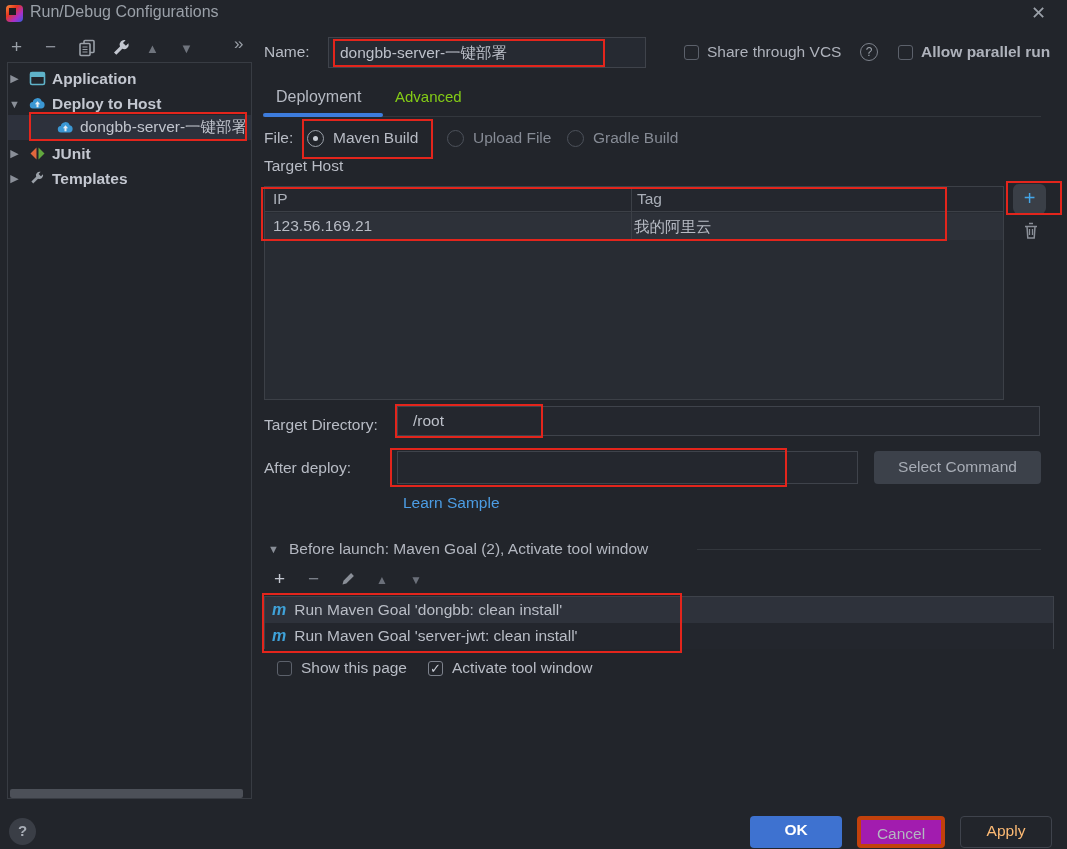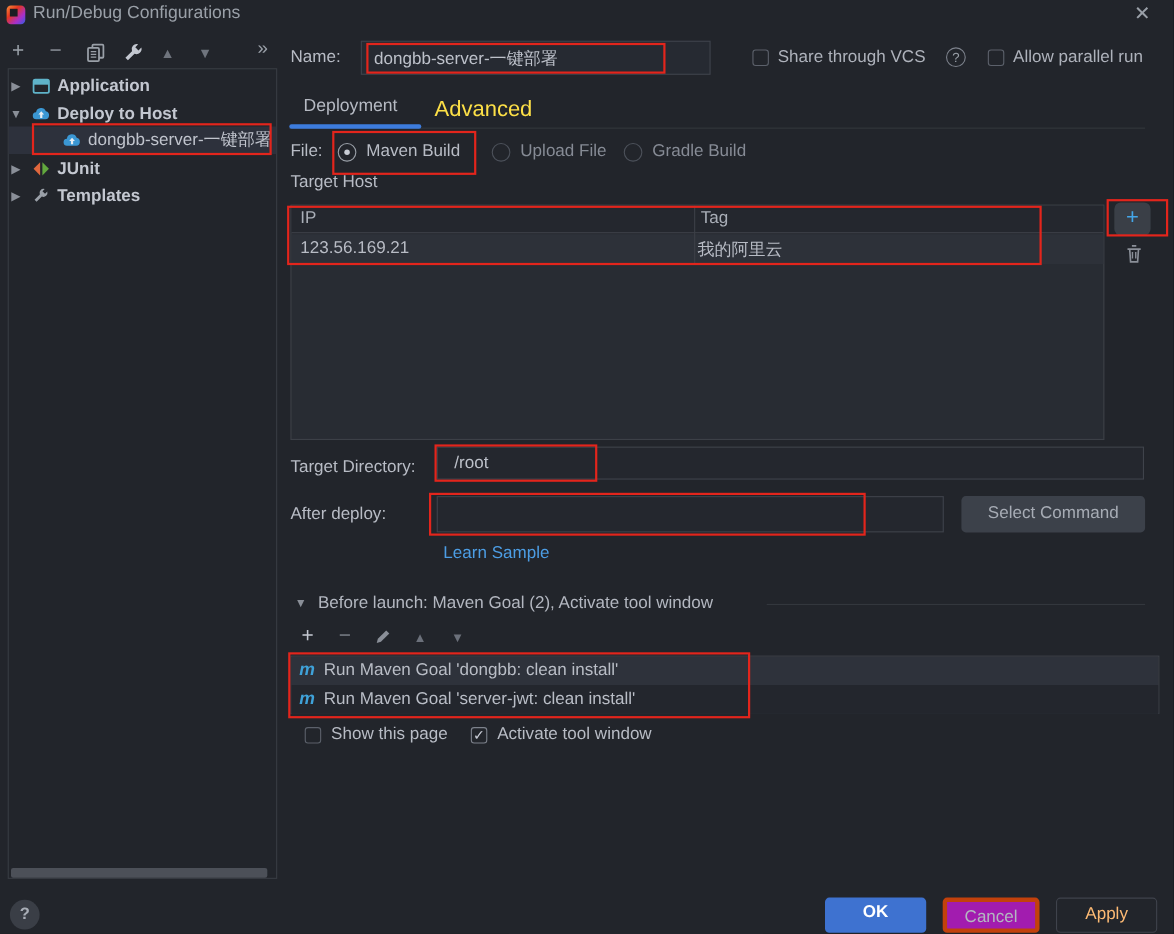--- a/index.html
+++ b/index.html
@@ -60,24 +60,24 @@
   .name-field { left:328px; top:37px; width:318px; height:31px; background:#262a32; border:1px solid #3f434b; }
   .name-value { left:340px; top:43px; color:#bdc1ca; }
 
   .cb { position:absolute; width:15px; height:15px; border:1.5px solid #5c616b; border-radius:3px; background:transparent; }
   .cb.checked { border-color:#7d828c; color:#c9cdd6; font-size:13px; text-align:center; line-height:13px; }
   .vcs-cb { left:684px; top:45px; }
   .vcs-label { left:707px; top:43px; color:#aeb2bb; }
   .vcs-help { left:860px; top:43px; width:18px; height:18px; border:1.4px solid #7d828c; border-radius:50%;
     color:#9aa0a8; font-size:12px; text-align:center; line-height:16px; }
   .allow-cb { left:898px; top:45px; }
-  .allow-label { left:921px; top:43px; color:#aeb2bb; }
+  .allow-label { left:921px; top:43px; color:#aeb2bb;font-weight:bold; }
 
   .tab-deployment { left:276px; top:88px; font-size:16px; color:#b6bac3; cursor:pointer; }
-  .tab-advanced   { left:395px; top:88px; font-size:20px; color:#fde047; cursor:pointer; }
+  .tab-advanced   { left:395px; top:88px; font-size:15px; color:#84cc16; cursor:pointer; }
   .tab-underline  { left:263px; top:113px; width:120px; height:4px; background:#3d7cdd; border-radius:2px; }
   .tab-line       { left:263px; top:116px; width:778px; height:1px; background:#33373d; }
 
   .file-label { left:264px; top:129px; }
   .radio { position:absolute; width:17px; height:17px; border-radius:50%; border:1.5px solid #4c515a; }
   .radio.sel { border-color:#9aa0a8; }
   .radio.sel::after { content:""; position:absolute; left:4.5px; top:4.5px; width:5px; height:5px; border-radius:50%; background:#c8ccd4; }
   .radio-maven  { left:307px; top:130px; }
   .maven-label  { left:333px; top:129px; }
   .radio-upload { left:447px; top:130px; }

